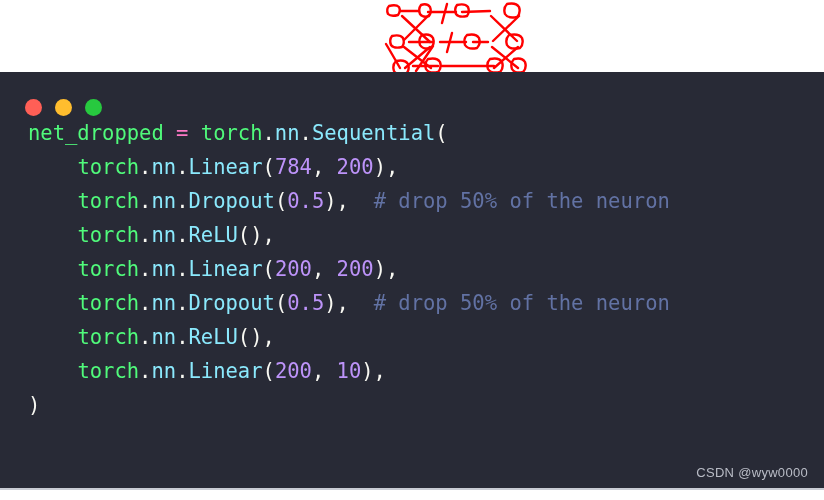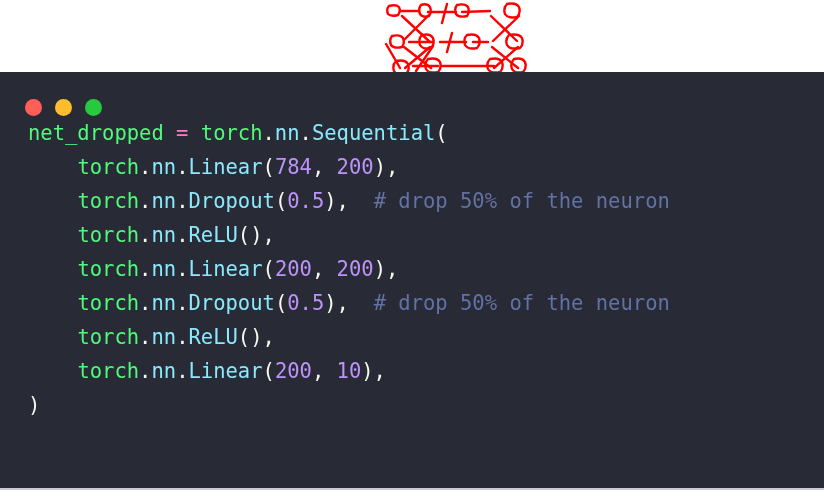--- a/index.html
+++ b/index.html
@@ -156,15 +156,16 @@
 <span>    <span class="tok-mod">torch</span><span class="tok-punc">.</span><span class="tok-attr">nn</span><span class="tok-punc">.</span><span class="tok-fn">Linear</span><span class="tok-punc">(</span><span class="tok-num">784</span><span class="tok-punc">, </span><span class="tok-num">200</span><span class="tok-punc">),</span></span>
 <span>    <span class="tok-mod">torch</span><span class="tok-punc">.</span><span class="tok-attr">nn</span><span class="tok-punc">.</span><span class="tok-fn">Dropout</span><span class="tok-punc">(</span><span class="tok-num">0.5</span><span class="tok-punc">),  </span><span class="tok-cmt"># drop 50% of the neuron</span></span>
 <span>    <span class="tok-mod">torch</span><span class="tok-punc">.</span><span class="tok-attr">nn</span><span class="tok-punc">.</span><span class="tok-fn">ReLU</span><span class="tok-punc">(),</span></span>
 <span>    <span class="tok-mod">torch</span><span class="tok-punc">.</span><span class="tok-attr">nn</span><span class="tok-punc">.</span><span class="tok-fn">Linear</span><span class="tok-punc">(</span><span class="tok-num">200</span><span class="tok-punc">, </span><span class="tok-num">200</span><span class="tok-punc">),</span></span>
 <span>    <span class="tok-mod">torch</span><span class="tok-punc">.</span><span class="tok-attr">nn</span><span class="tok-punc">.</span><span class="tok-fn">Dropout</span><span class="tok-punc">(</span><span class="tok-num">0.5</span><span class="tok-punc">),  </span><span class="tok-cmt"># drop 50% of the neuron</span></span>
 <span>    <span class="tok-mod">torch</span><span class="tok-punc">.</span><span class="tok-attr">nn</span><span class="tok-punc">.</span><span class="tok-fn">ReLU</span><span class="tok-punc">(),</span></span>
 <span>    <span class="tok-mod">torch</span><span class="tok-punc">.</span><span class="tok-attr">nn</span><span class="tok-punc">.</span><span class="tok-fn">Linear</span><span class="tok-punc">(</span><span class="tok-num">200</span><span class="tok-punc">, </span><span class="tok-num">10</span><span class="tok-punc">),</span></span>
 <span><span class="tok-punc">)</span></span></pre>
   </div>
 
+  <div id="watermark">CSDN @wyw0000</div>
 </div>
 
 <div id="bottom-strip"></div>
 
 </body></html>

